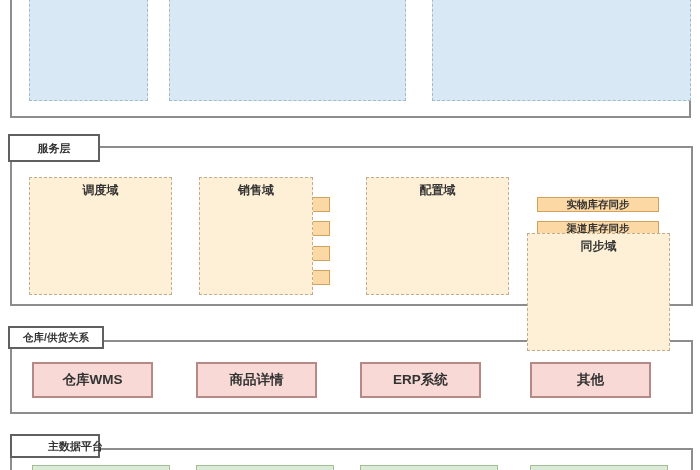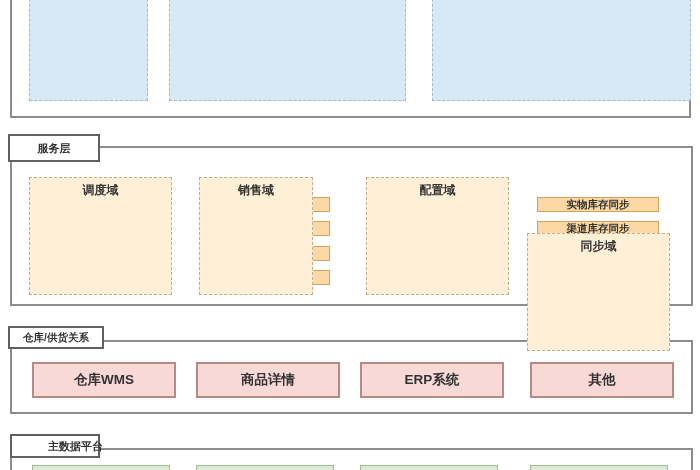--- a/index.html
+++ b/index.html
@@ -32,21 +32,21 @@
     display:flex;align-items:center;justify-content:center;
     font-size:10.5px;font-weight:bold;white-space:nowrap;overflow:hidden;
   }
   .bitem{background:#b7dbee;border:1px solid #82b3d1;}
   .oitem{background:#fcd9a4;border:1px solid #d3a35e;}
   .otitle{
     position:absolute;top:4px;left:0;right:0;text-align:center;
     font-size:12px;font-weight:bold;
   }
   .pbox{
-    position:absolute;top:362px;height:36px;width:144px;box-sizing:border-box;
+    position:absolute;top:362px;height:36px;width:121px;box-sizing:border-box;
     background:#f8d9d6;border:2px solid #b58a86;z-index:1;
     display:flex;align-items:center;justify-content:center;
     font-size:13.5px;font-weight:bold;
   }
   .gbox{
     position:absolute;top:465px;height:30px;width:138px;box-sizing:border-box;
     background:#dcebd7;border:1px solid #a2bf93;z-index:1;
   }
 </style>
 </head>

